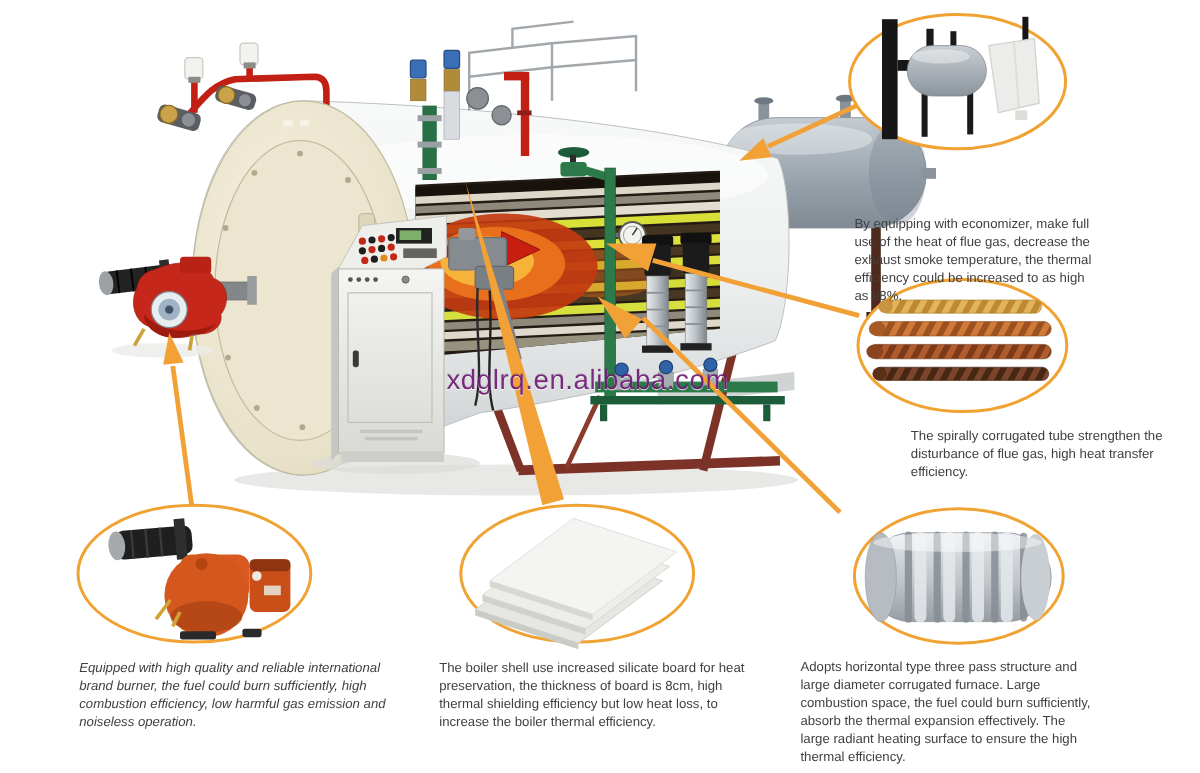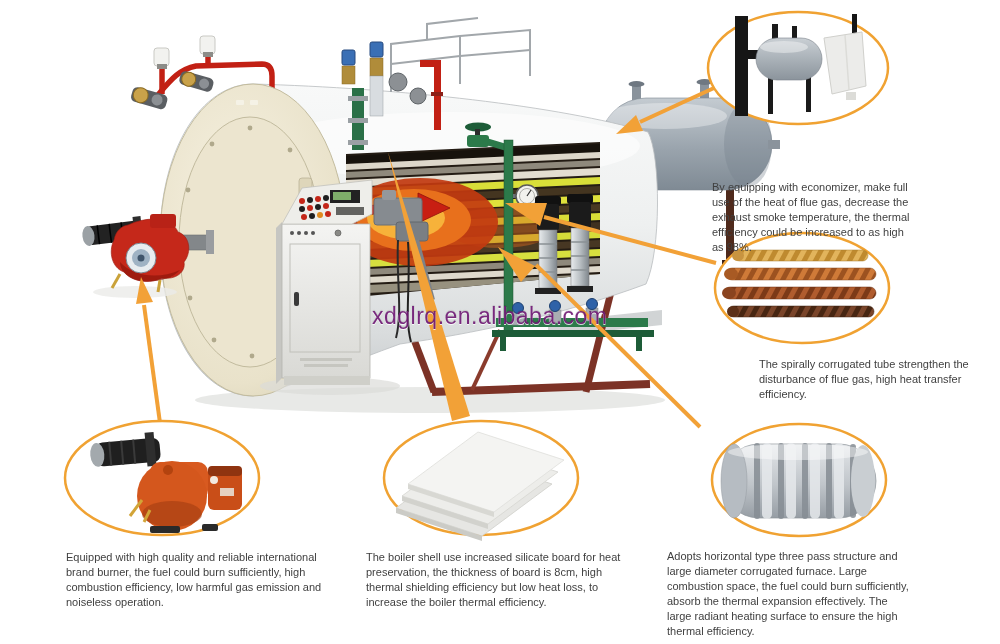--- a/index.html
+++ b/index.html
@@ -8,21 +8,21 @@
     overflow:hidden;font-family:"Liberation Sans",sans-serif;
   }
   .art{position:absolute;left:0;top:0;width:1000px;height:644px;}
   .note{
     position:absolute;font-size:11px;line-height:15px;color:#3f3f3f;
     text-align:left;
   }
   .note-1{left:712px;top:136px;width:200px;margin-top:44px;}
   .note-2{left:712px;top:357px;width:210px;margin-left:47px;}
   .note-3{left:667px;top:549px;width:242px;}
-  .note-4{left:66px;top:550px;width:256px;}
+  .note-4{left:66px;top:550px;width:256px;font-style:italic;}
   .note-5{left:366px;top:550px;width:262px;}
   .watermark{
     position:absolute;left:372px;top:303px;font-size:23px;letter-spacing:.5px;
     color:#701a75;opacity:.92;
     text-shadow:0 1px 0 rgba(255,255,255,.85), 0 -1px 1px rgba(0,0,0,.14);
   }
 </style>
 </head>
 <body>
 

